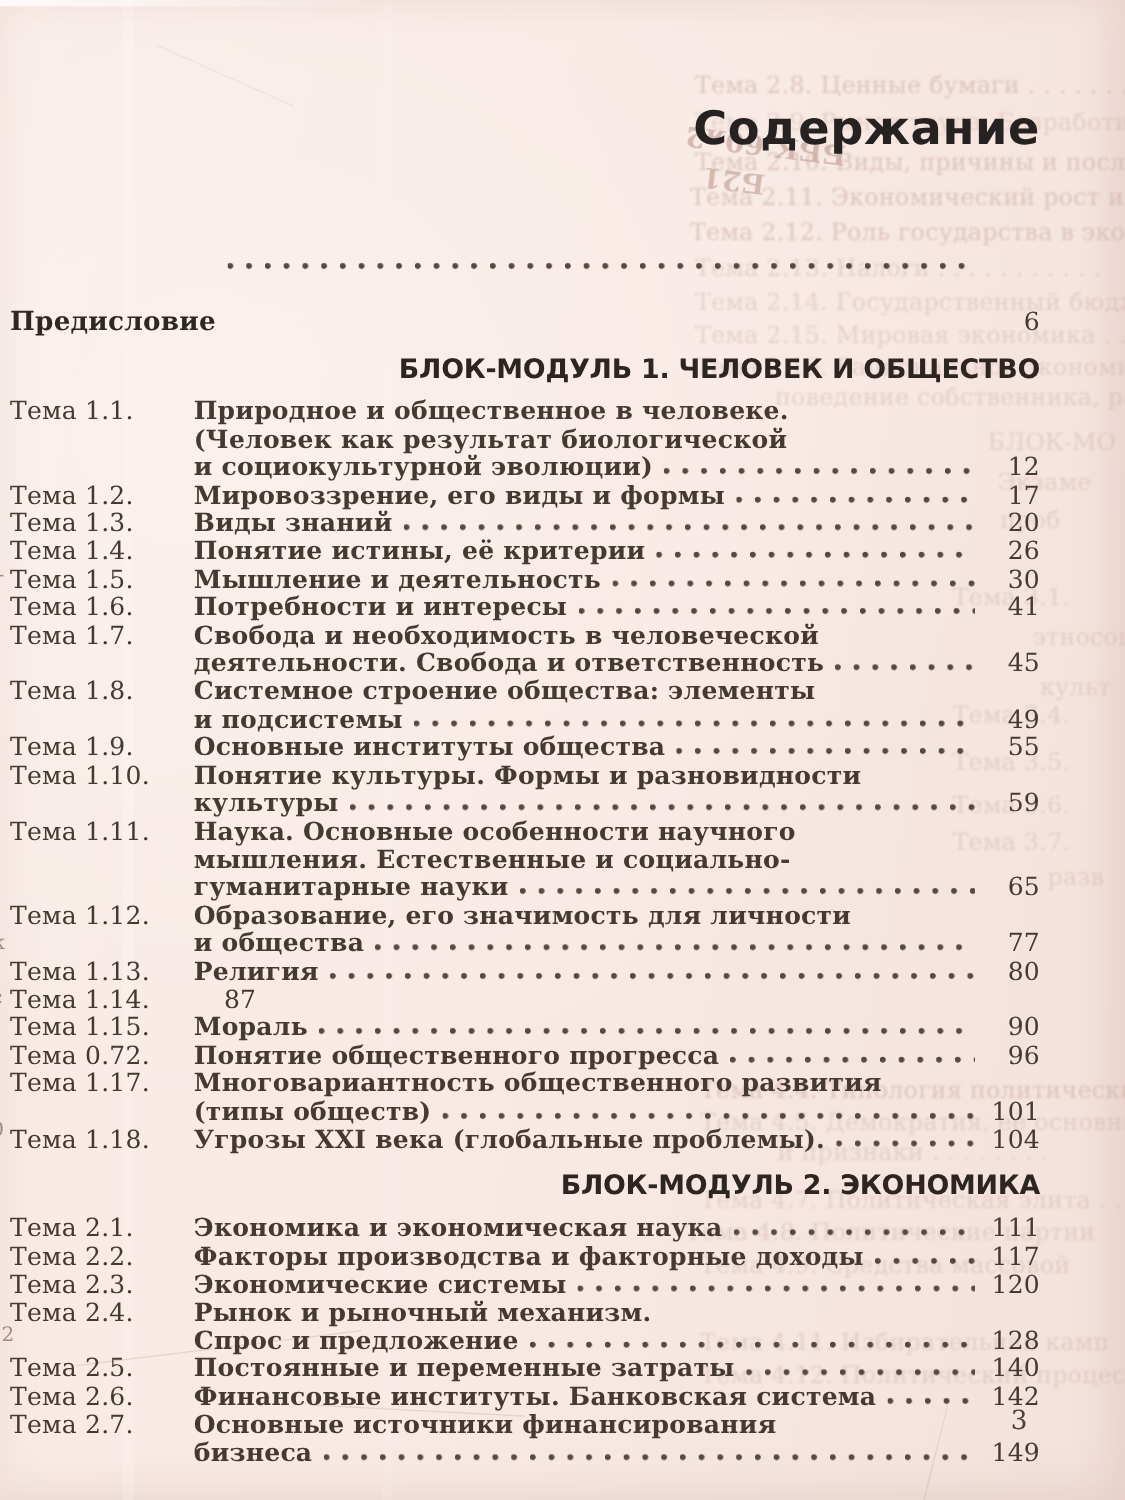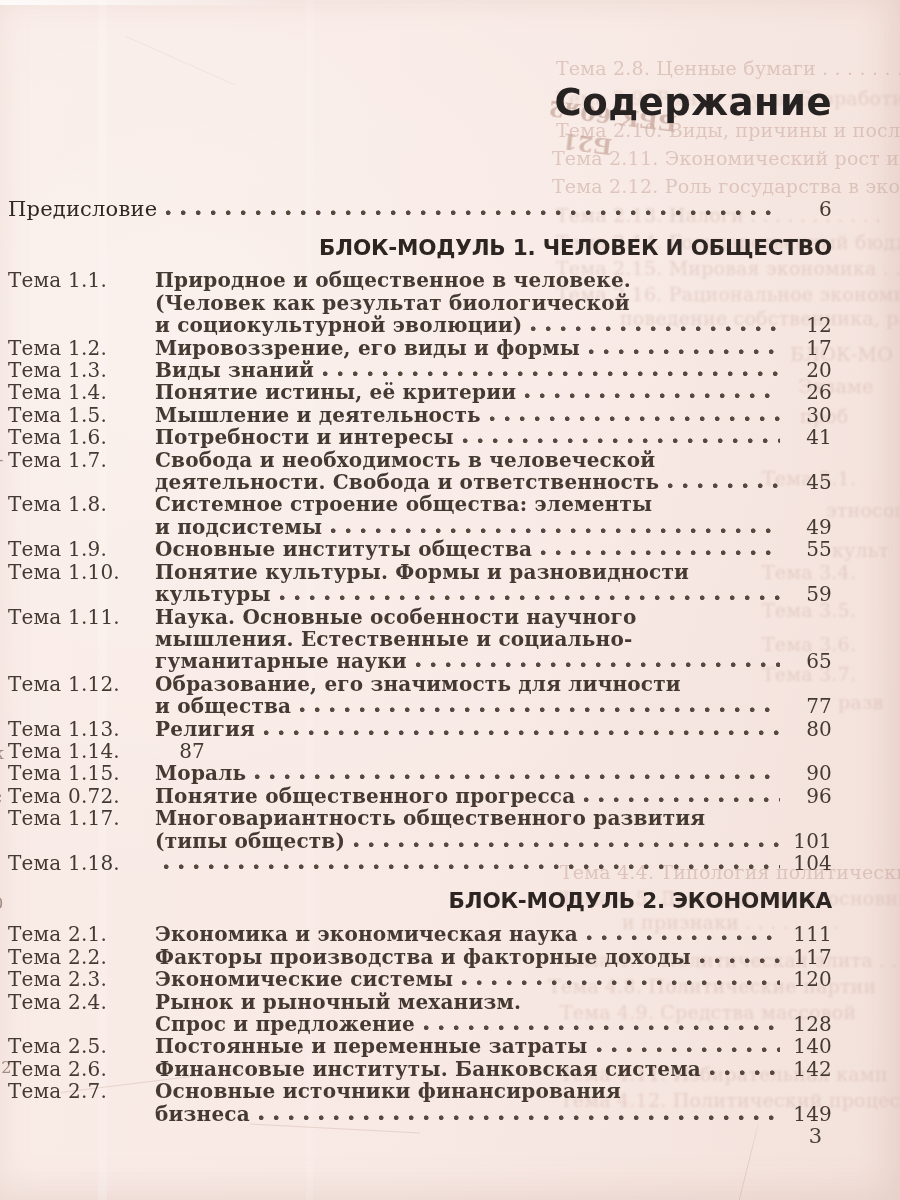--- a/index.html
+++ b/index.html
@@ -52,21 +52,21 @@
   .toc{font-size:20px;line-height:22.4px;letter-spacing:.2px;}
   .heading{
     font:bold 21.5px/25px "DejaVu Sans","Liberation Sans",sans-serif;
     letter-spacing:-.2px;color:#2c2521;text-align:right;
   }
   .h1{margin:15px 0 9px;}
   .h2{margin:14px 0 10px;}
   .preface-row{margin-top:72px;}
   .row{display:flex;align-items:flex-start;}
   .lbl{width:147px;flex:none;}
-  .preface-row .lbl{width:auto;font-weight:normal;font-size:21px;color:#2e2723;}
+  .preface-row .lbl{width:auto;font-weight:bold;font-size:21px;color:#2e2723;margin-top:48px;}
   .main{flex:1 1 auto;min-width:0;font-weight:bold;}
   .ln{display:block;}
   .ln.last{display:flex;justify-content:space-between;}
   .tx{white-space:nowrap;}
   .dots{
     flex:1 1 auto;min-width:10px;height:22.4px;margin-left:9px;margin-right:2px;
     background-image:radial-gradient(circle at 2.2px 15px,#483b31 2.05px,rgba(72,59,49,0) 2.7px);
     background-size:15px 22.4px;background-repeat:repeat-x;opacity:.92;
   }
   .pg{width:50px;flex:none;text-align:right;align-self:flex-end;}
@@ -310,20 +310,21 @@
               <span class="tx">(типы обществ)</span>
               <span class="dots"></span>
             </span>
           </span>
           <span class="pg">101</span>
         </div>
         <div class="row">
           <span class="lbl">Тема 1.18.</span>
           <span class="main">
             <span class="ln last">
+              <span class="tx">Угрозы XXI века (глобальные проблемы).</span>
               <span class="dots"></span>
             </span>
           </span>
           <span class="pg">104</span>
         </div>
         <div class="heading h2">БЛОК-МОДУЛЬ 2. ЭКОНОМИКА</div>
         <div class="row">
           <span class="lbl">Тема 2.1.</span>
           <span class="main">
             <span class="ln last">

